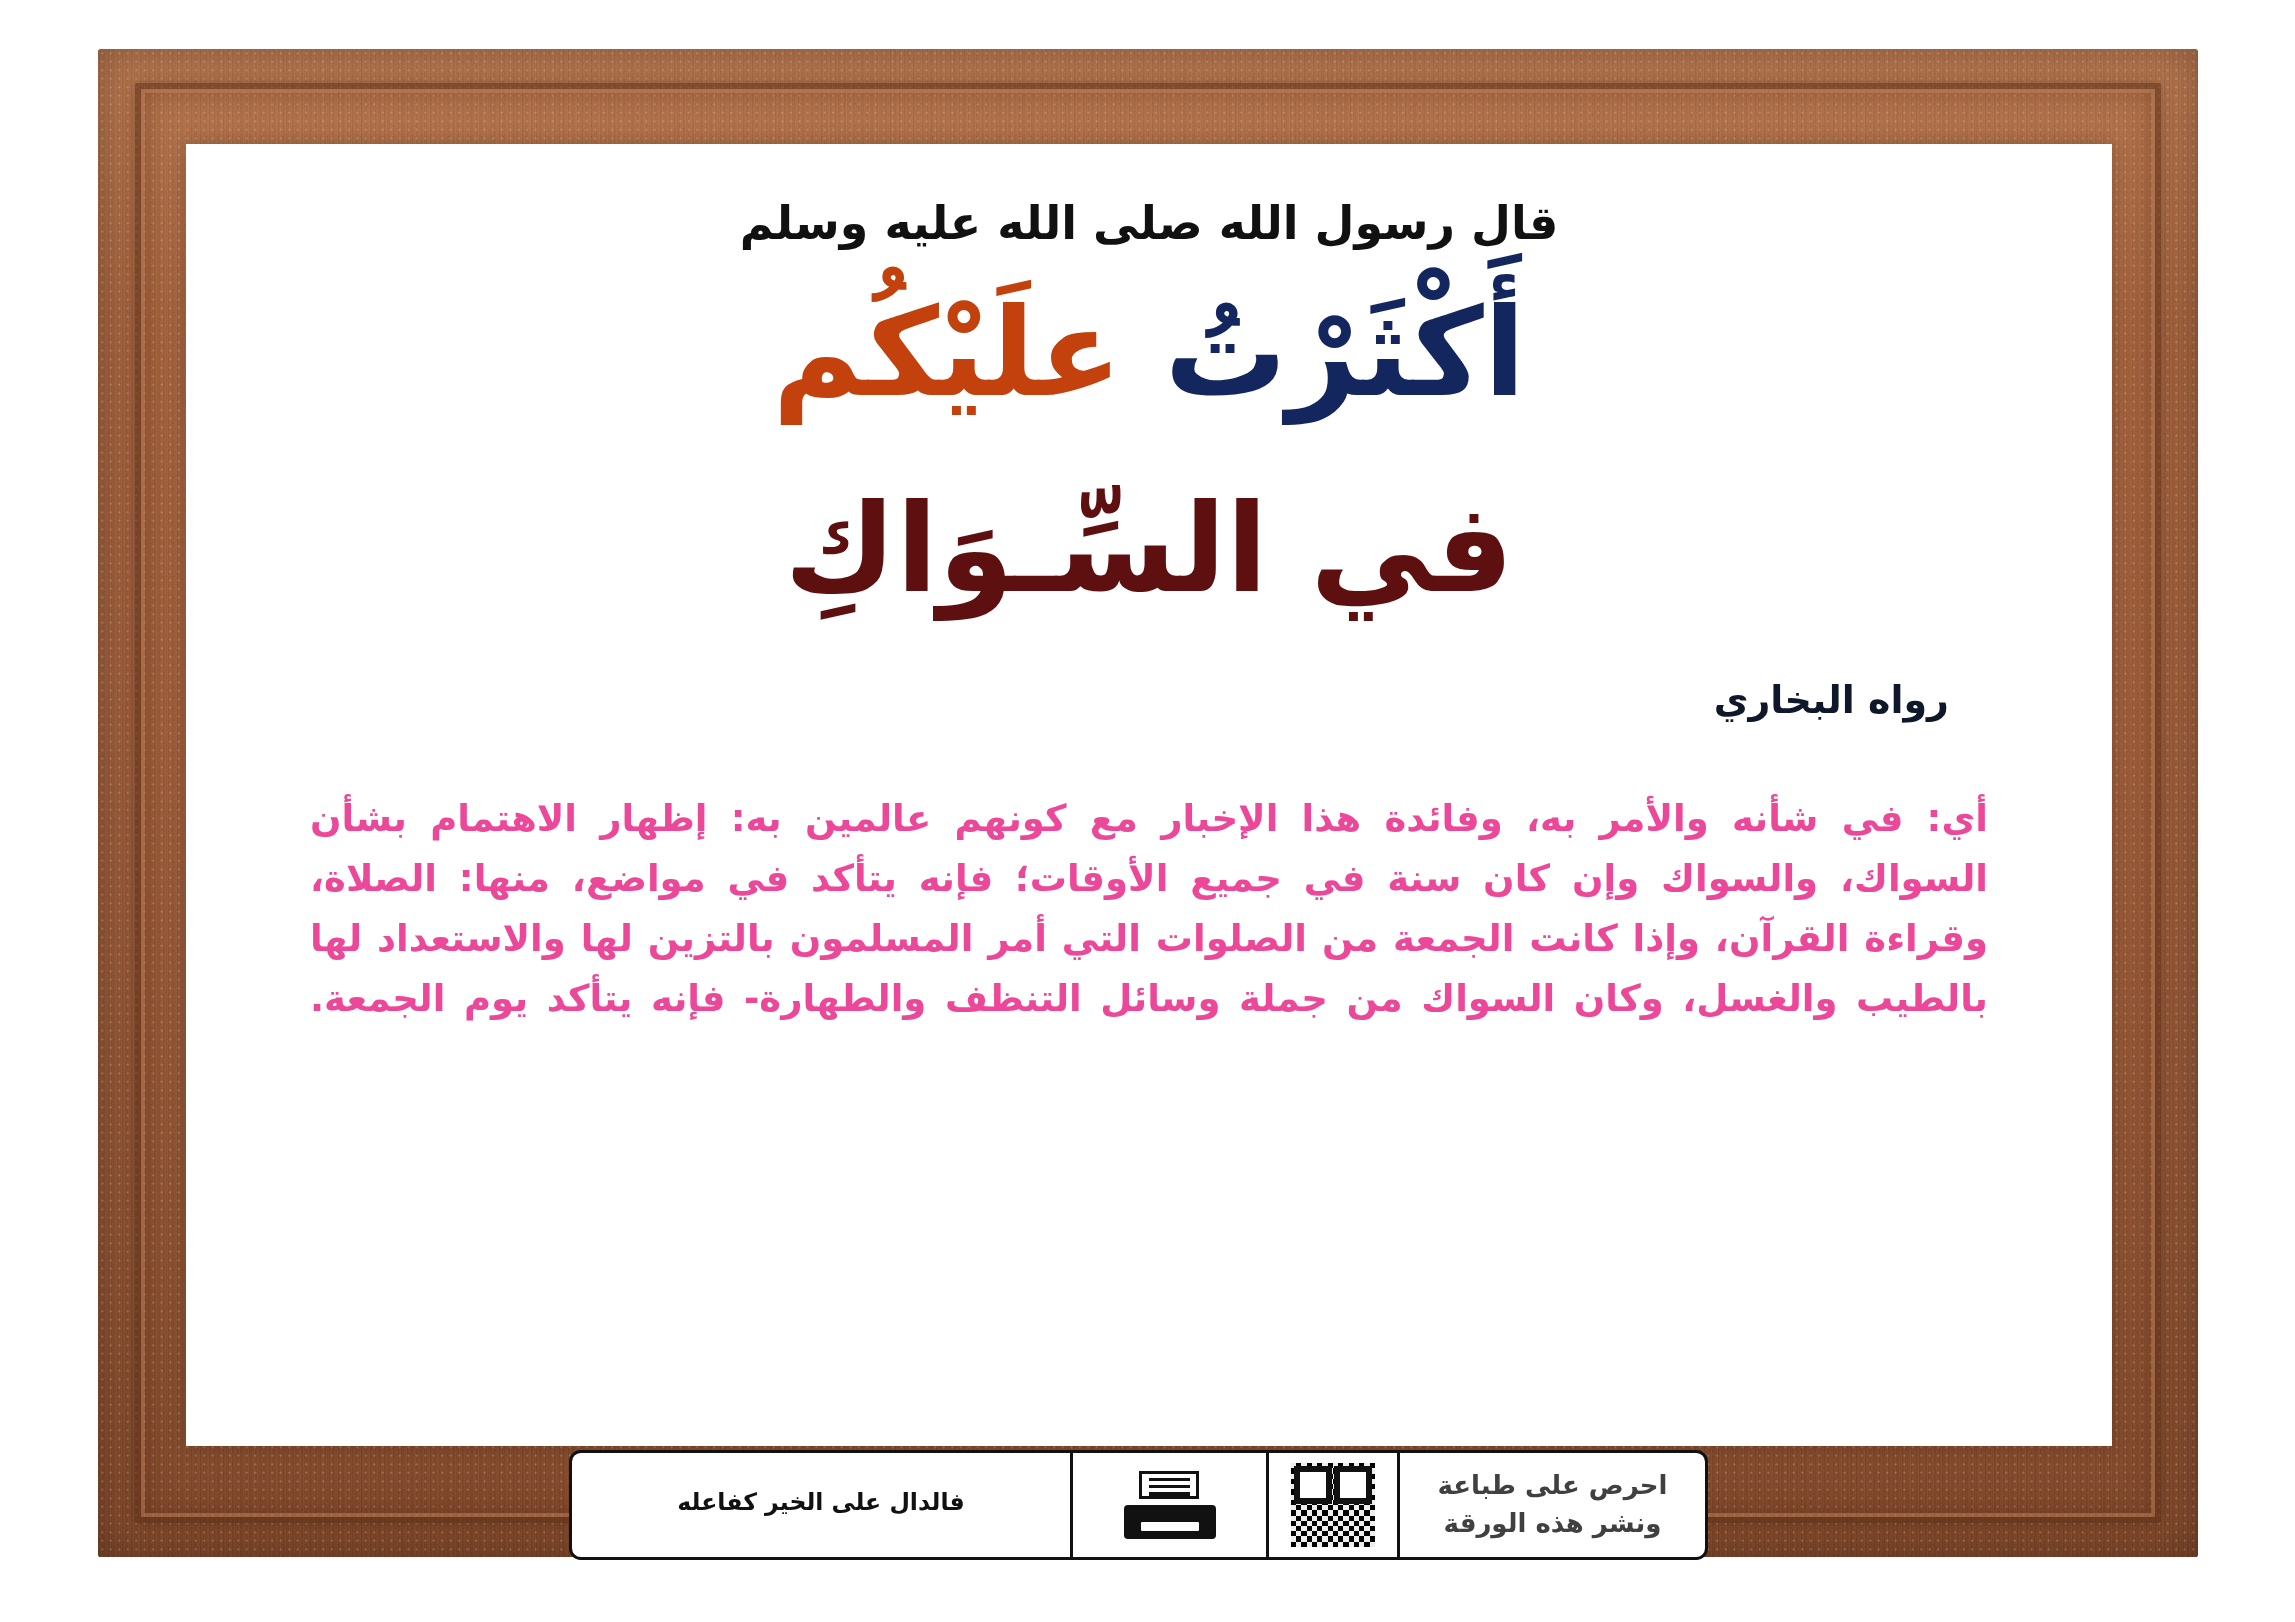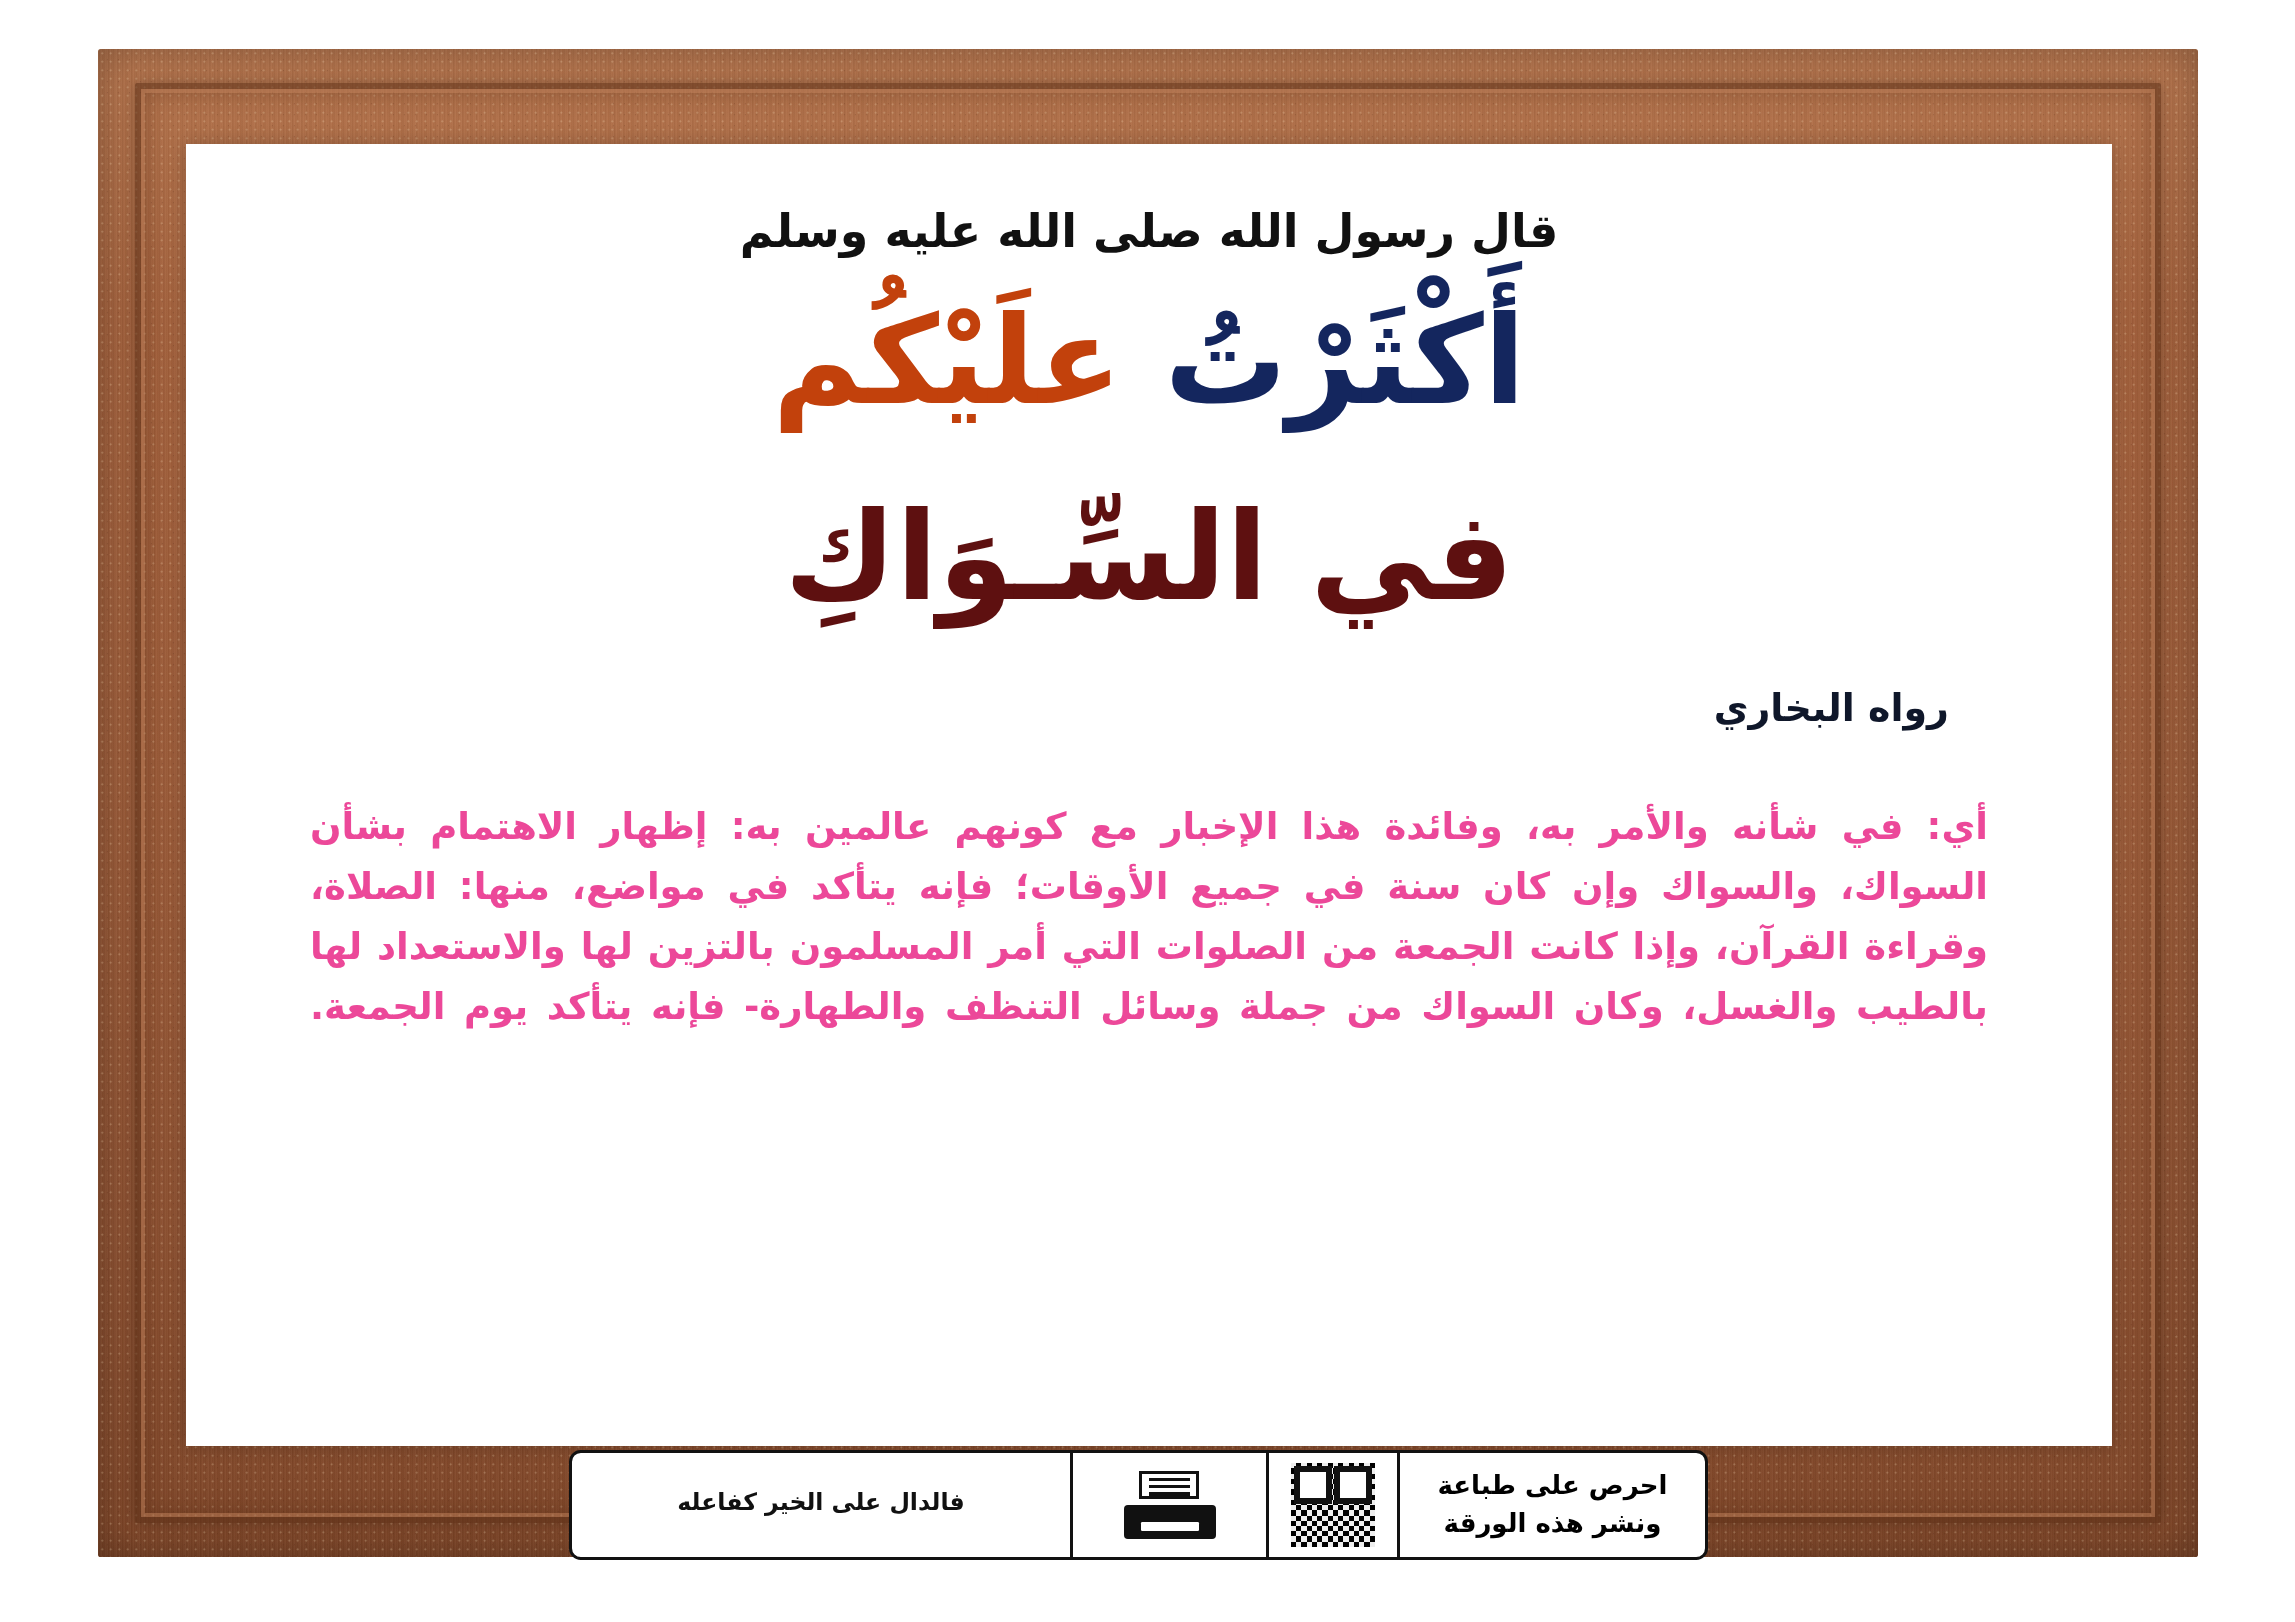--- a/index.html
+++ b/index.html
@@ -74,21 +74,21 @@
     width: 1926px;
     height: 1302px;
     background: #ffffff;
     box-shadow: 0 0 17px rgba(0,0,0,0.20);
   }
 
   
   .content {
     position: absolute;
     inset: 0;
-    padding: 16px 65px;
+    padding: 8px 65px;
     box-sizing: border-box;
     text-align: center;
   }
 
   .intro {
     margin-top: 43px;
     font-family: "DejaVu Sans", sans-serif;
     font-weight: bold;
     font-size: 46px;
     color: #111111;
@@ -157,21 +157,21 @@
     justify-content: center;
     box-sizing: border-box;
   }
   .f-advice {
     width: 308px;
     flex: none;
     border-left: 3.3px solid #111111;
     flex-direction: column;
     font-weight: bold;
     font-size: 26px;
-    color: #000000;
+    color: #404040;
     line-height: 1.45;
     text-align: center;
   }
   .f-qr {
     width: 131px;
     flex: none;
     border-left: 3.3px solid #111111;
   }
   .qr-box {
     width: 84px;

